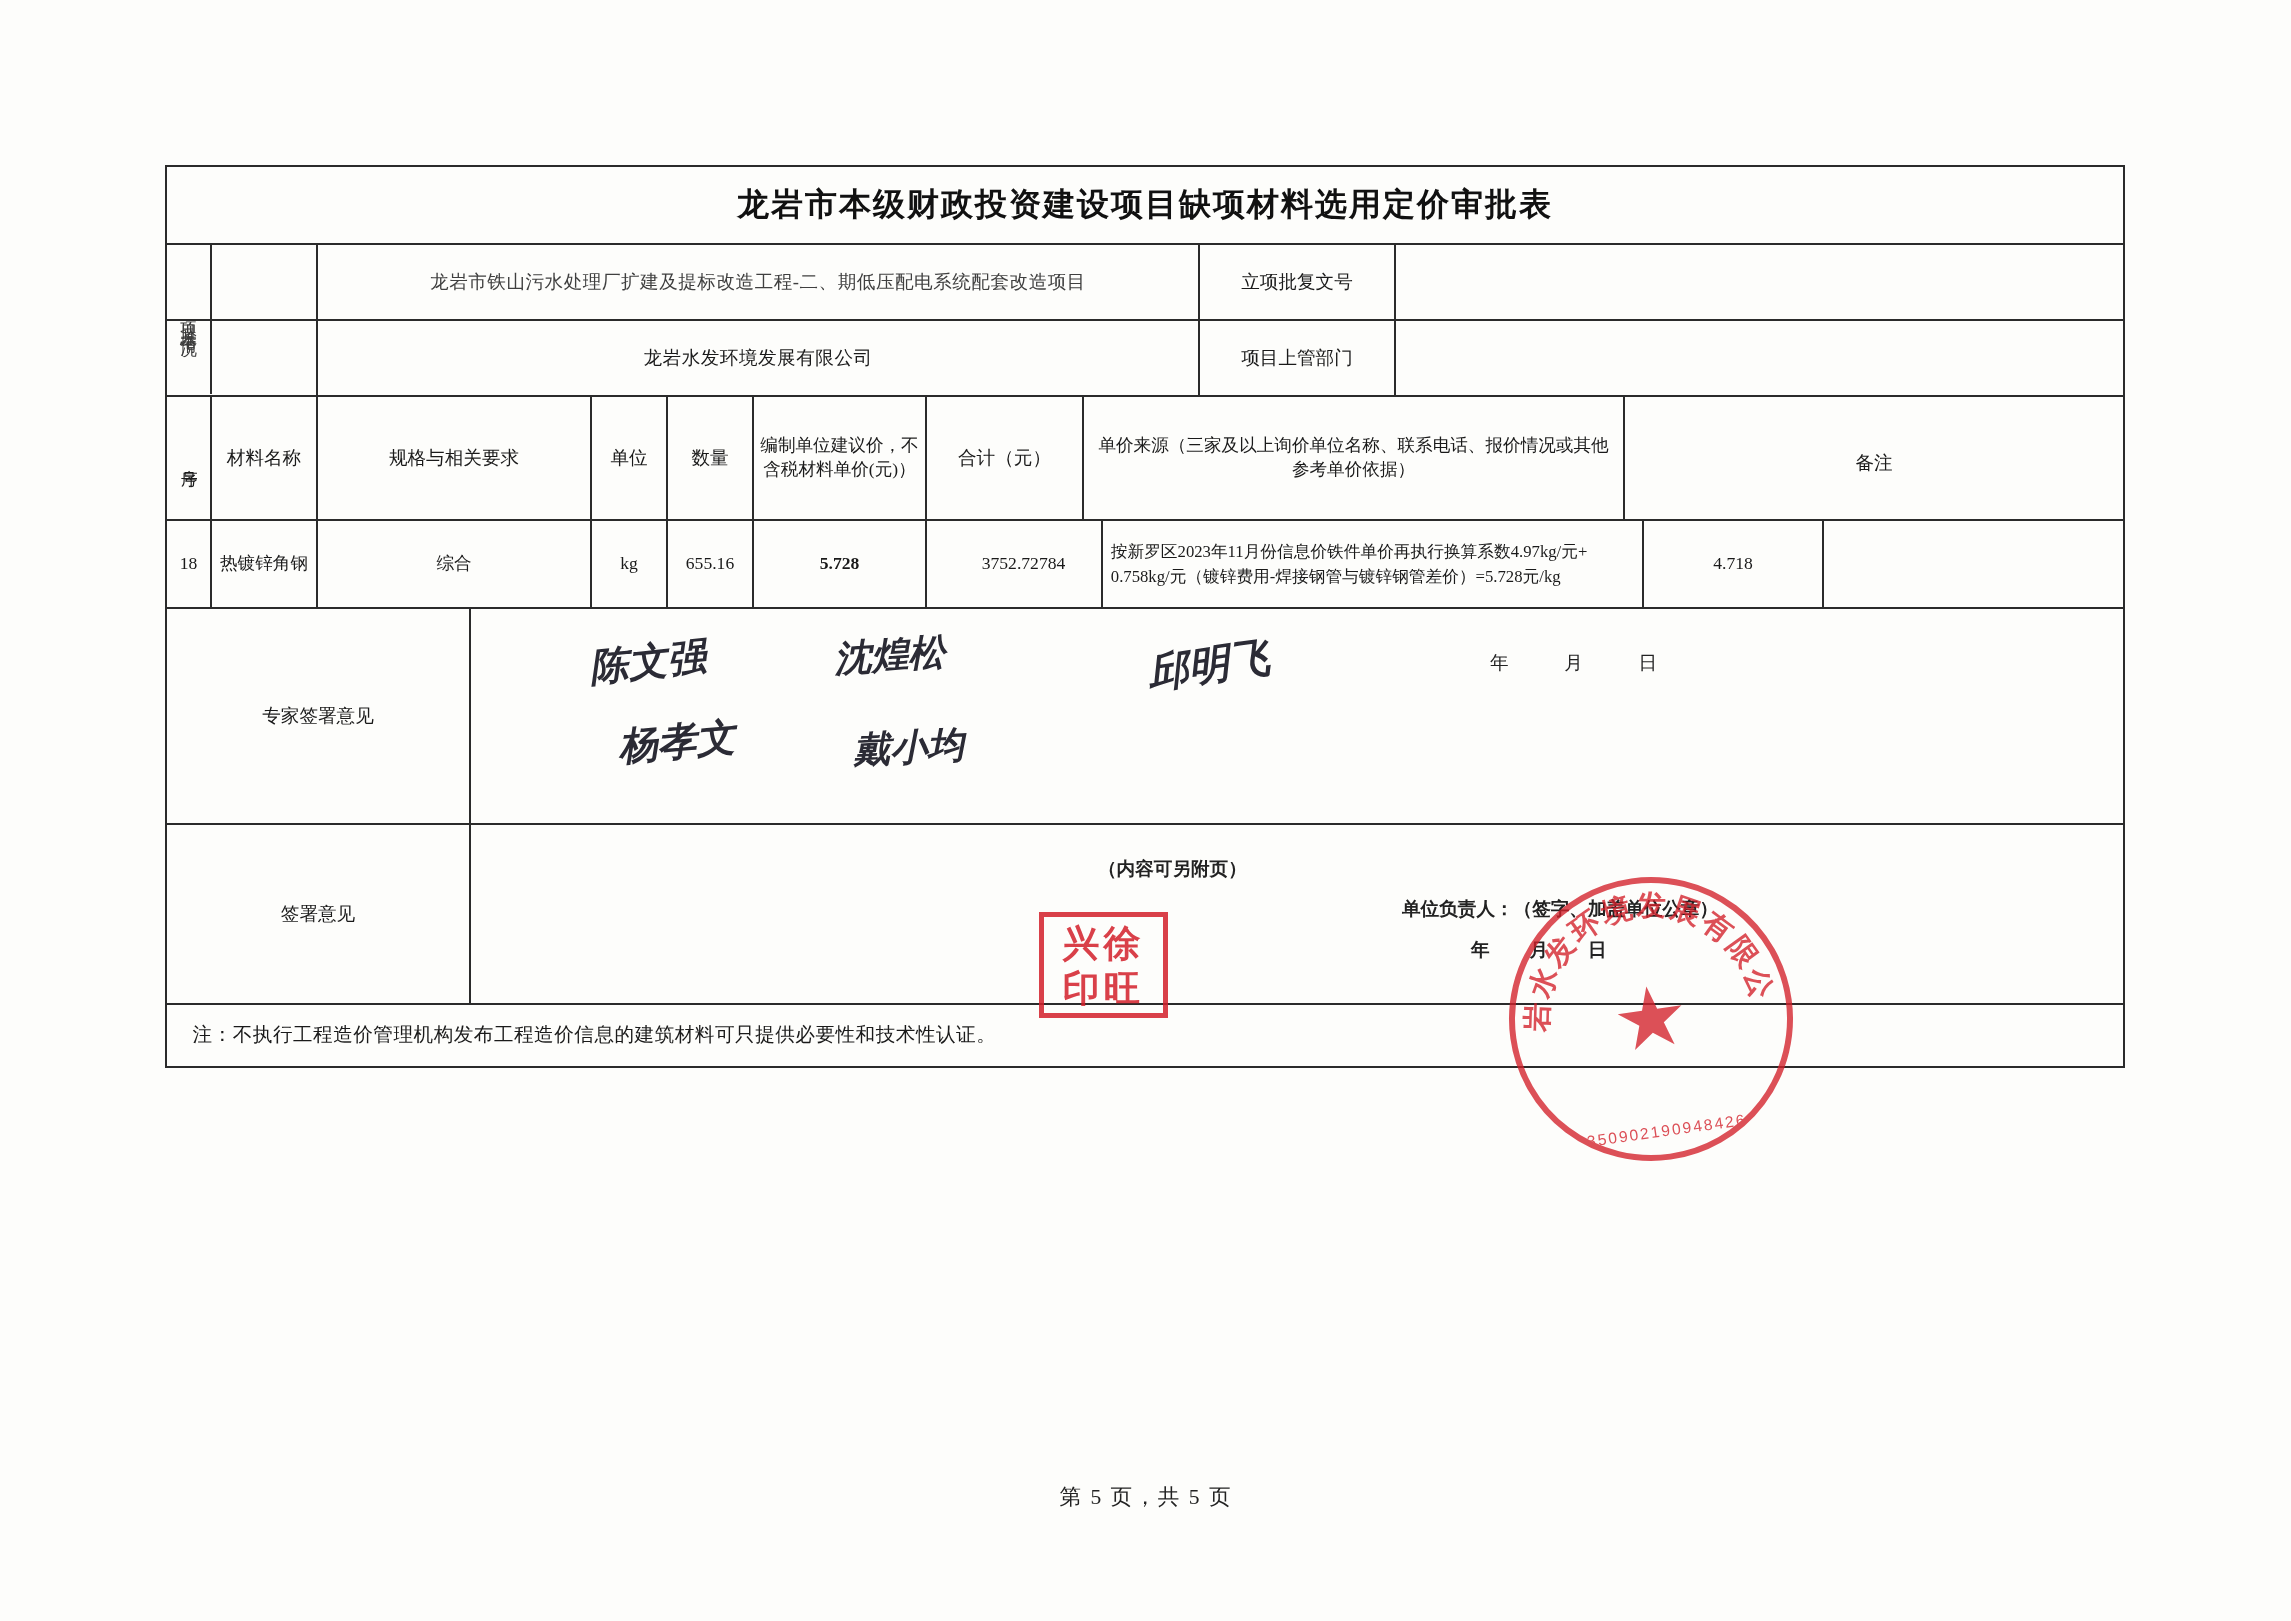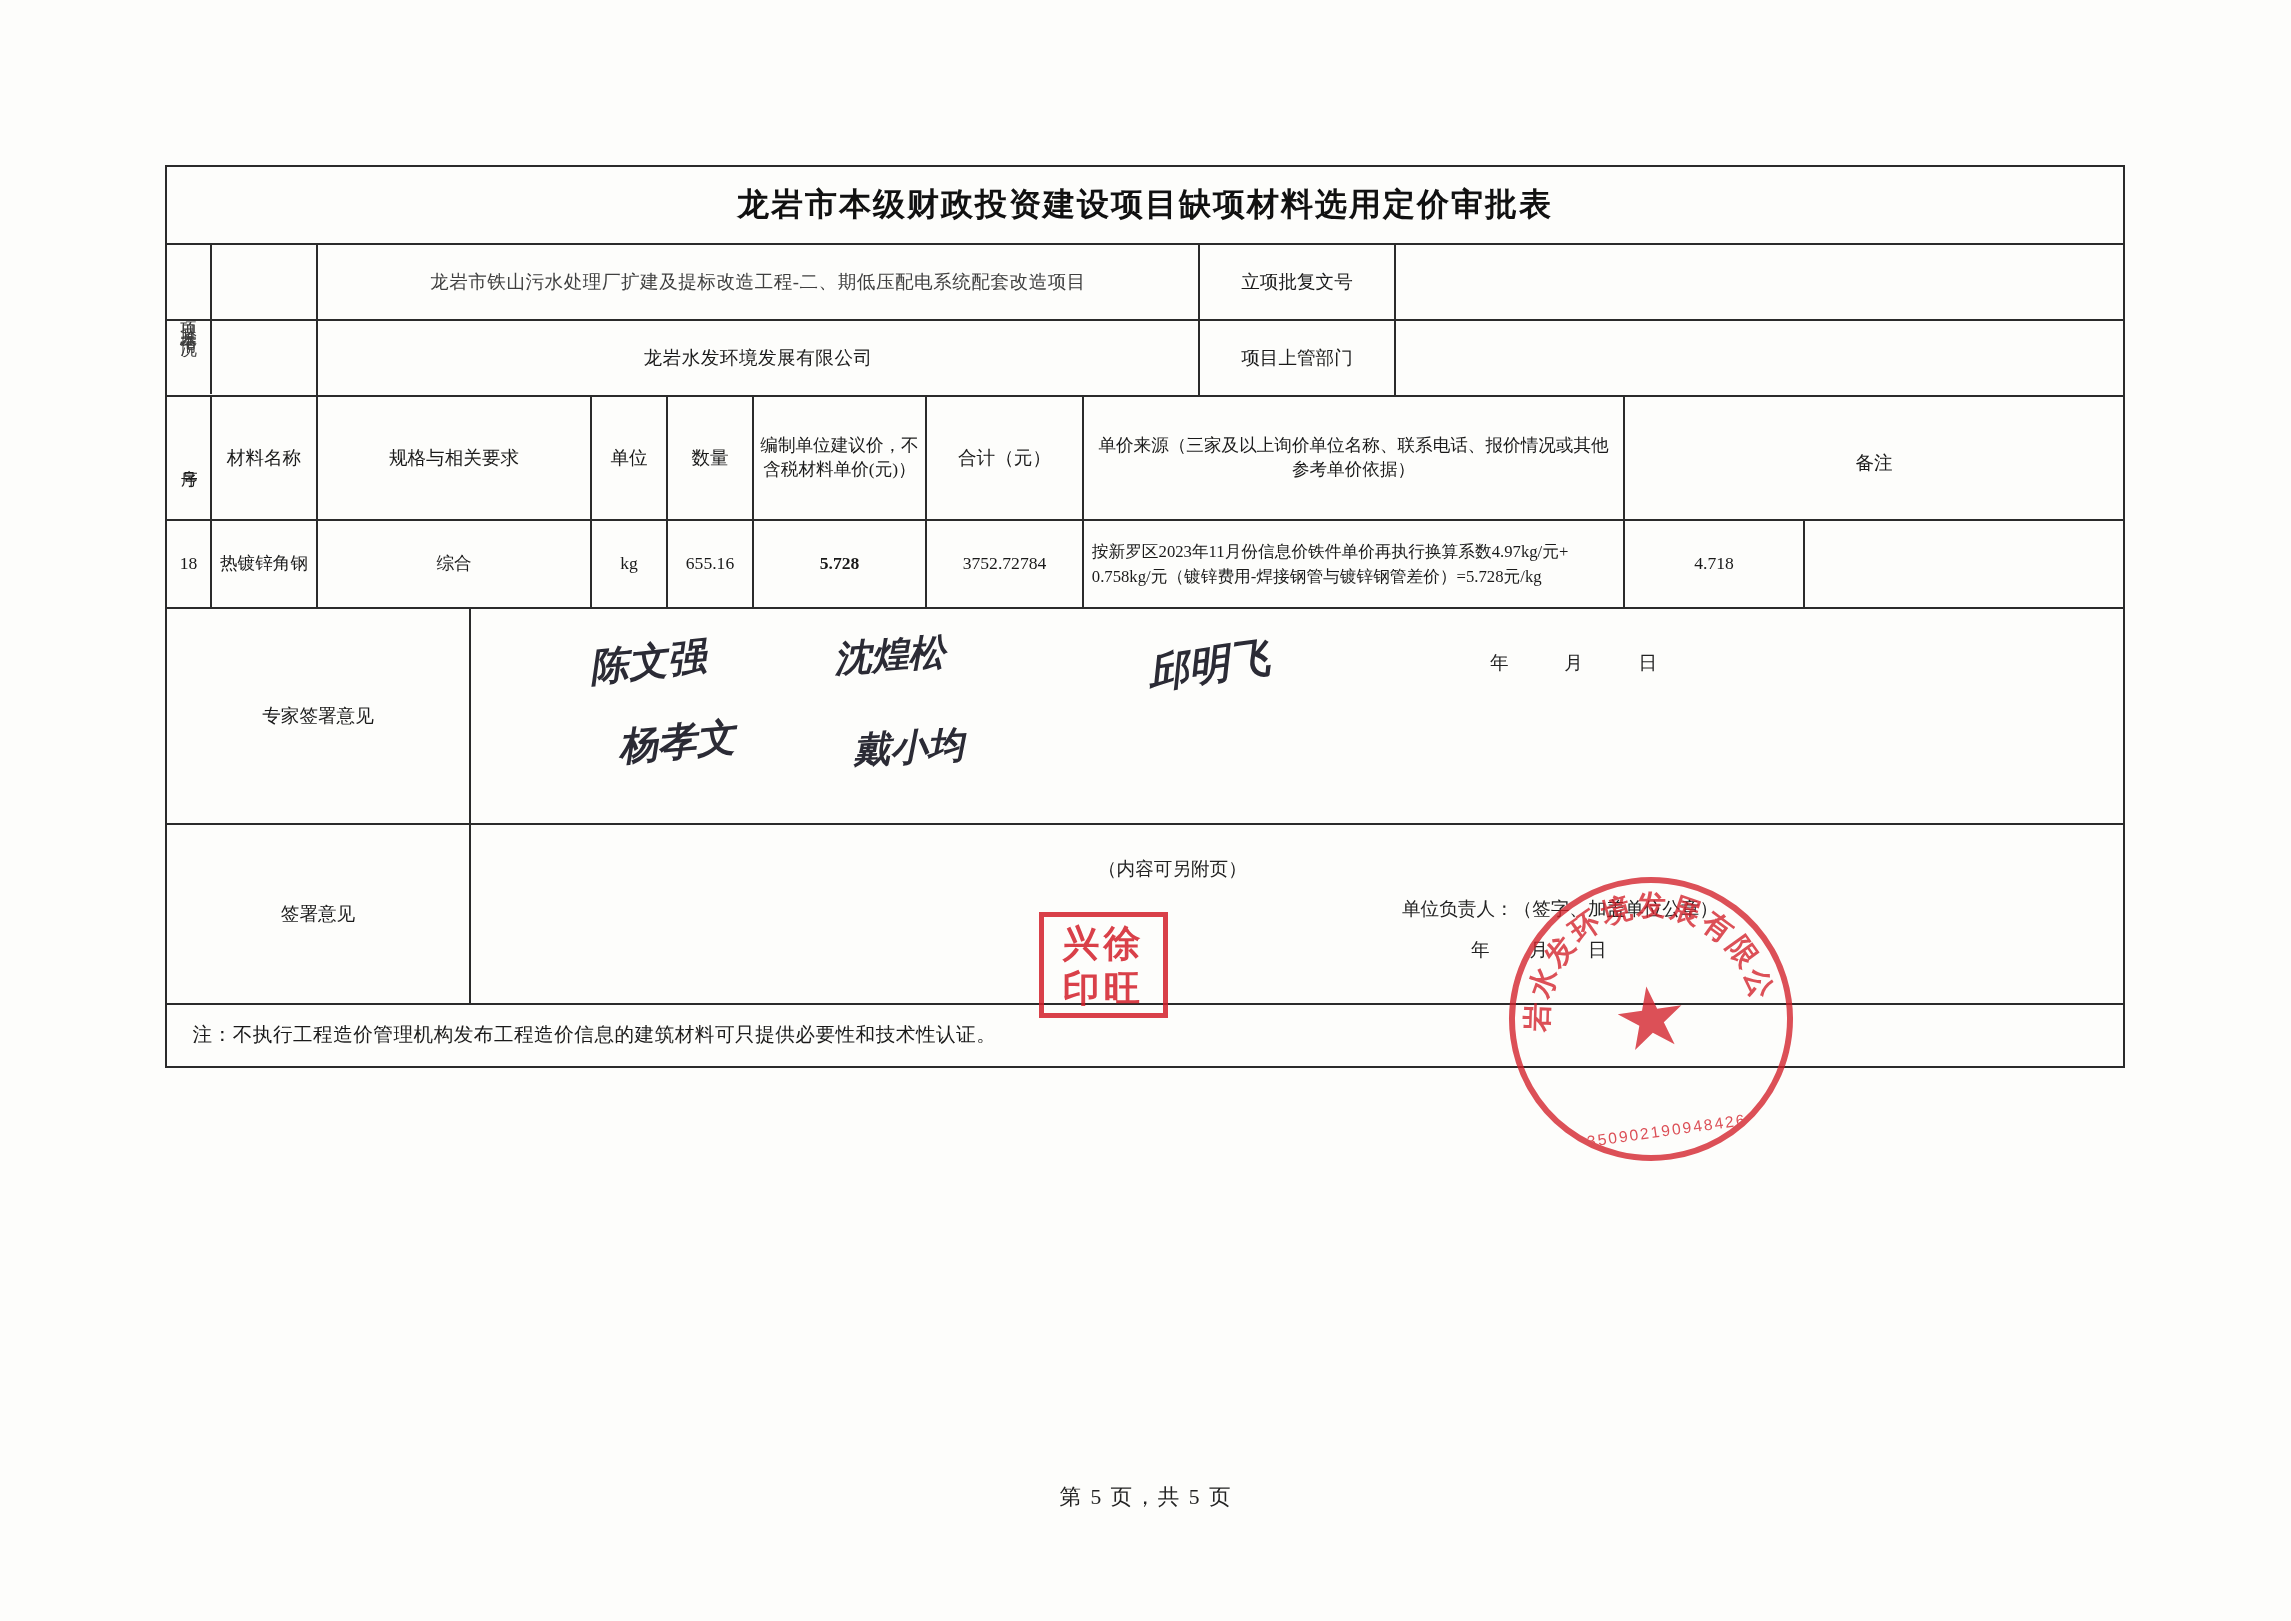--- a/index.html
+++ b/index.html
@@ -106,32 +106,32 @@
   .h-selected { width: 180px; font-size: 17.6px; }
   .h-remark { flex: 1; font-size: 18.6px; margin-top: 10px; }
 
   .d-row { height: 86px; }
   .d-seq { width: 45px; font-size: 17.6px; }
   .d-name { width: 106px; font-size: 17.6px; }
   .d-spec { width: 274px; font-size: 17.6px; }
   .d-unit { width: 76px; font-size: 17.6px; }
   .d-qty { width: 86px; font-size: 17.6px; }
   .d-price { width: 173px; font-size: 17.6px; font-weight: bold; }
-  .d-total { width: 157px; font-size: 17.6px; }
+  .d-total { width: 157px; font-size: 17.6px; margin-left: 19px; }
   .d-source { width: 541px; font-size: 16.7px; line-height: 1.5; padding: 3.9px 7.8px; text-align: left;}
   .d-selected { width: 180px; font-size: 17.6px; }
   .d-remark { flex: 1; }
 
   .sign-row { height: 214px; }
   .sign-label { width: 304px; font-size: 18.6px; }
   .sign-area { flex: 1; position: relative; justify-content: flex-start; align-items: flex-start; padding: 0; }
 
   .sign-row2 { height: 178px; }
   .sign2-label { width: 304px; font-size: 18.6px; }
-  .sign2-area { flex: 1; position: relative; justify-content: flex-start; align-items: flex-start; padding: 0; }
+  .sign2-area { flex: 1; position: relative; justify-content: flex-start; align-items: flex-start; padding: 0; font-weight: bold; }
 
   .note-row { height: 61px; }
   .note-cell {
     flex: 1;
     justify-content: flex-start;
     padding-left: 25.5px;
     font-size: 19.6px;
     letter-spacing: 0.5px;
   }
 

